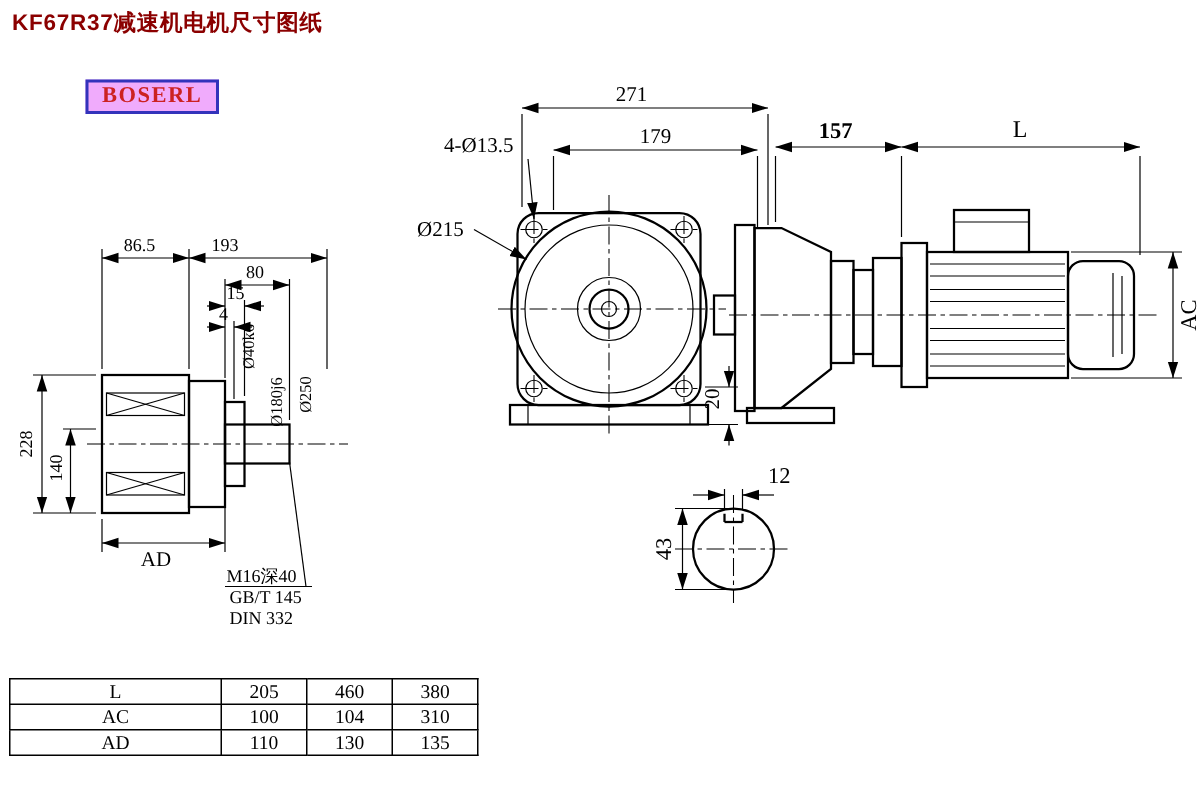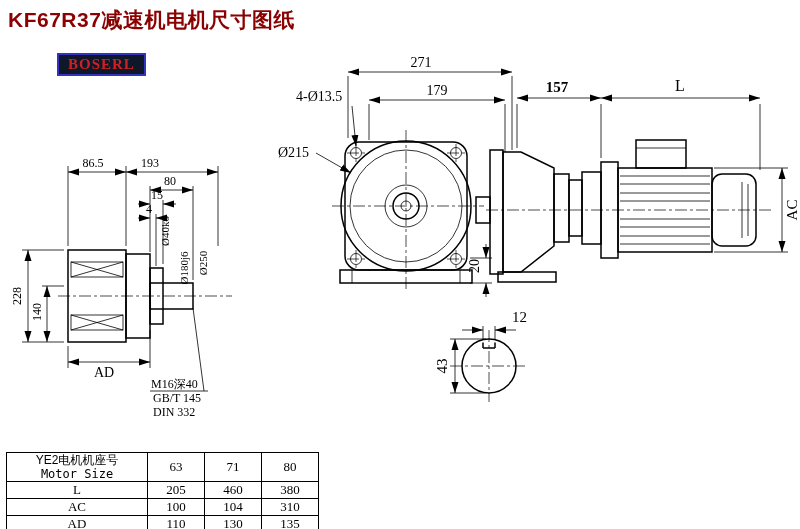--- a/index.html
+++ b/index.html
@@ -1,22 +1,22 @@
 <!DOCTYPE html>
 <html><head>
 <meta charset="utf-8">
 <style>
   html,body{margin:0;padding:0;}
   body{width:800px;height:529px;position:relative;background:#fff;overflow:hidden;
        font-family:"Liberation Sans", sans-serif;}
-  .title{position:absolute;left:8px;top:6px;margin:0;font-size:21px;font-weight:bold;
+  .title{position:absolute;left:8px;top:6px;margin:0;font-size:15px;font-weight:bold;
          color:#8B0000;letter-spacing:0.5px;font-family:"Liberation Sans",sans-serif;}
   .brand{position:absolute;left:57px;top:53px;border:2px solid #3333bb;color:#cc2222;
          font-family:"Liberation Serif",serif;font-weight:bold;font-size:15px;
-         padding:1px 9px;letter-spacing:1px;background:#0f172a;}
+         padding:1px 9px;letter-spacing:1px;background:#f0abfc;}
   svg.drawing{position:absolute;left:0;top:0;}
   svg text{font-family:"Liberation Serif",serif;font-size:13px;fill:#000;}
   svg .t11{font-size:11px;} svg .t12{font-size:12px;} svg .t14{font-size:14px;}
   svg .t15{font-size:15px;} svg .t16{font-size:16px;} svg .b{font-weight:bold;}
   .thick{stroke:#000;stroke-width:1.5;fill:none;}
   .thin{stroke:#000;stroke-width:0.8;fill:none;}
   .dim,.ext{stroke:#000;stroke-width:0.8;fill:none;}
   .cl{stroke:#000;stroke-width:0.7;stroke-dasharray:12 3 3 3;fill:none;}
   .size-table{position:absolute;left:6px;top:452px;border-collapse:collapse;
               font-family:"Liberation Serif",serif;font-size:13px;color:#000;background:#fff;}
@@ -207,29 +207,20 @@
     <line class="ext" x1="486" y1="339" x2="450" y2="339"></line>
     <line class="ext" x1="486" y1="393" x2="450" y2="393"></line>
     <line class="dim" x1="455" y1="339" x2="455" y2="393" marker-start="url(#arr)" marker-end="url(#arr)"></line>
     <text transform="rotate(-90 447 366)" x="447" y="366" text-anchor="middle" class="t15">43</text>
   </g>
 </svg>
 
 <table class="size-table">
   <tbody>
     <tr>
-      <td class="lbl">
-        <div class="hdr-cn">YE2电机机座号</div>
-        <div class="hdr-en">Motor Size</div>
-      </td>
-      <td>63</td>
-      <td>71</td>
-      <td>80</td>
-    </tr>
-    <tr>
       <td class="lbl">L</td>
       <td>205</td>
       <td>460</td>
       <td>380</td>
     </tr>
     <tr>
       <td class="lbl">AC</td>
       <td>100</td>
       <td>104</td>
       <td>310</td>

